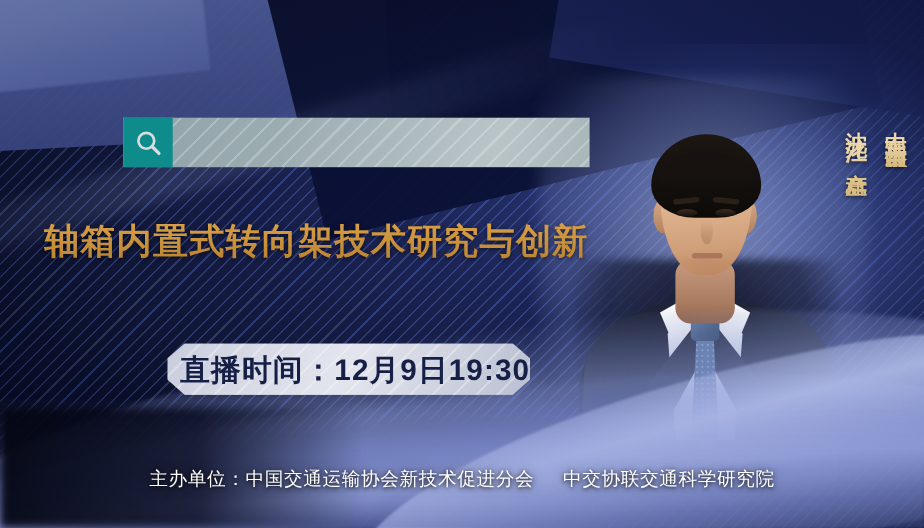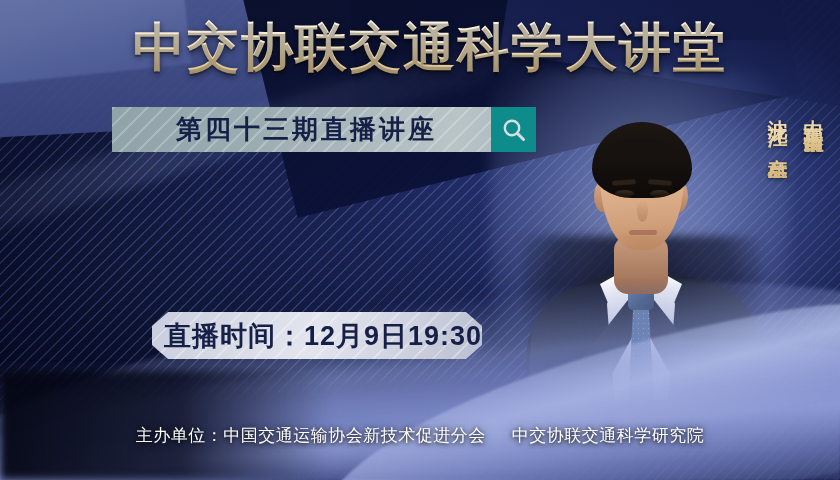--- a/index.html
+++ b/index.html
@@ -373,32 +373,31 @@
     <div class="p-chin"></div>
   </div>
 
   <div class="ribbon-dark"></div>
   <div class="ribbon1"></div>
   <div class="ribbon2"></div>
   <div class="ribbon3"></div>
   <div class="bottom-sheen"></div>
   <div class="bottom-dark-l"></div>
 
-  <div class="main-title">中交协联交通科学大讲堂</div>
 
   <div class="sub-bar">
-    <div class="sub-bar-text">第四十三期直播讲座</div>
     <div class="sub-bar-icon">
       <svg width="26" height="26" viewBox="0 0 26 26" aria-hidden="true">
         <circle cx="11" cy="11" r="7.2" fill="none" stroke="#d8dde2" stroke-width="2.4"></circle>
         <line x1="16.2" y1="16.2" x2="22.5" y2="22.5" stroke="#d8dde2" stroke-width="3" stroke-linecap="round"></line>
       </svg>
     </div>
   </div>
 
+  <div class="topic">轴箱内置式转向架技术研究与创新</div>
 
   <div class="time-pill">
     <span class="time-text">直播时间：12月9日19:30</span>
   </div>
 
   <div class="v-col v-company">中车株洲电力机车有限公司</div>
   <div class="v-col v-speaker">沈龙江 产品研发中心副总监</div>
 
   <div class="footer">
     <span>主办单位：</span><span>中国交通运输协会新技术促进分会</span><span class="gap"></span><span>中交协联交通科学研究院</span>

